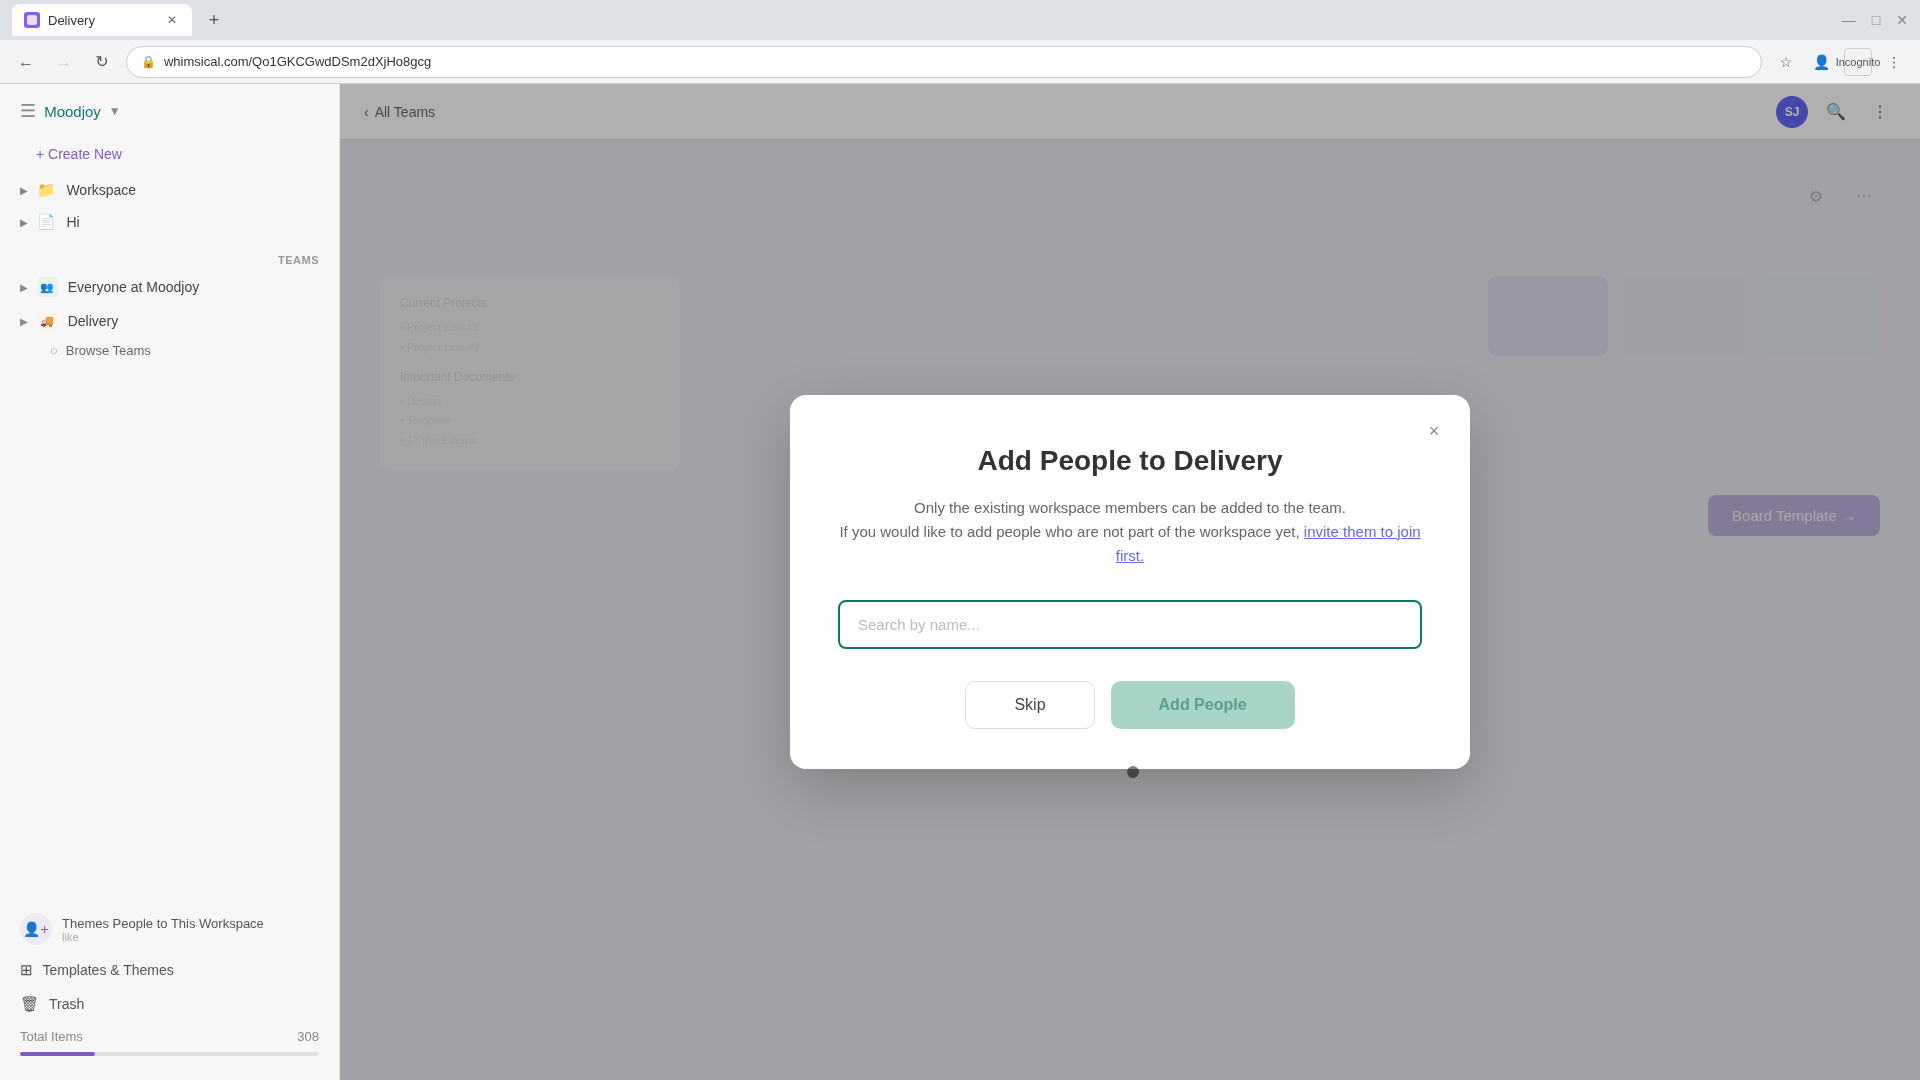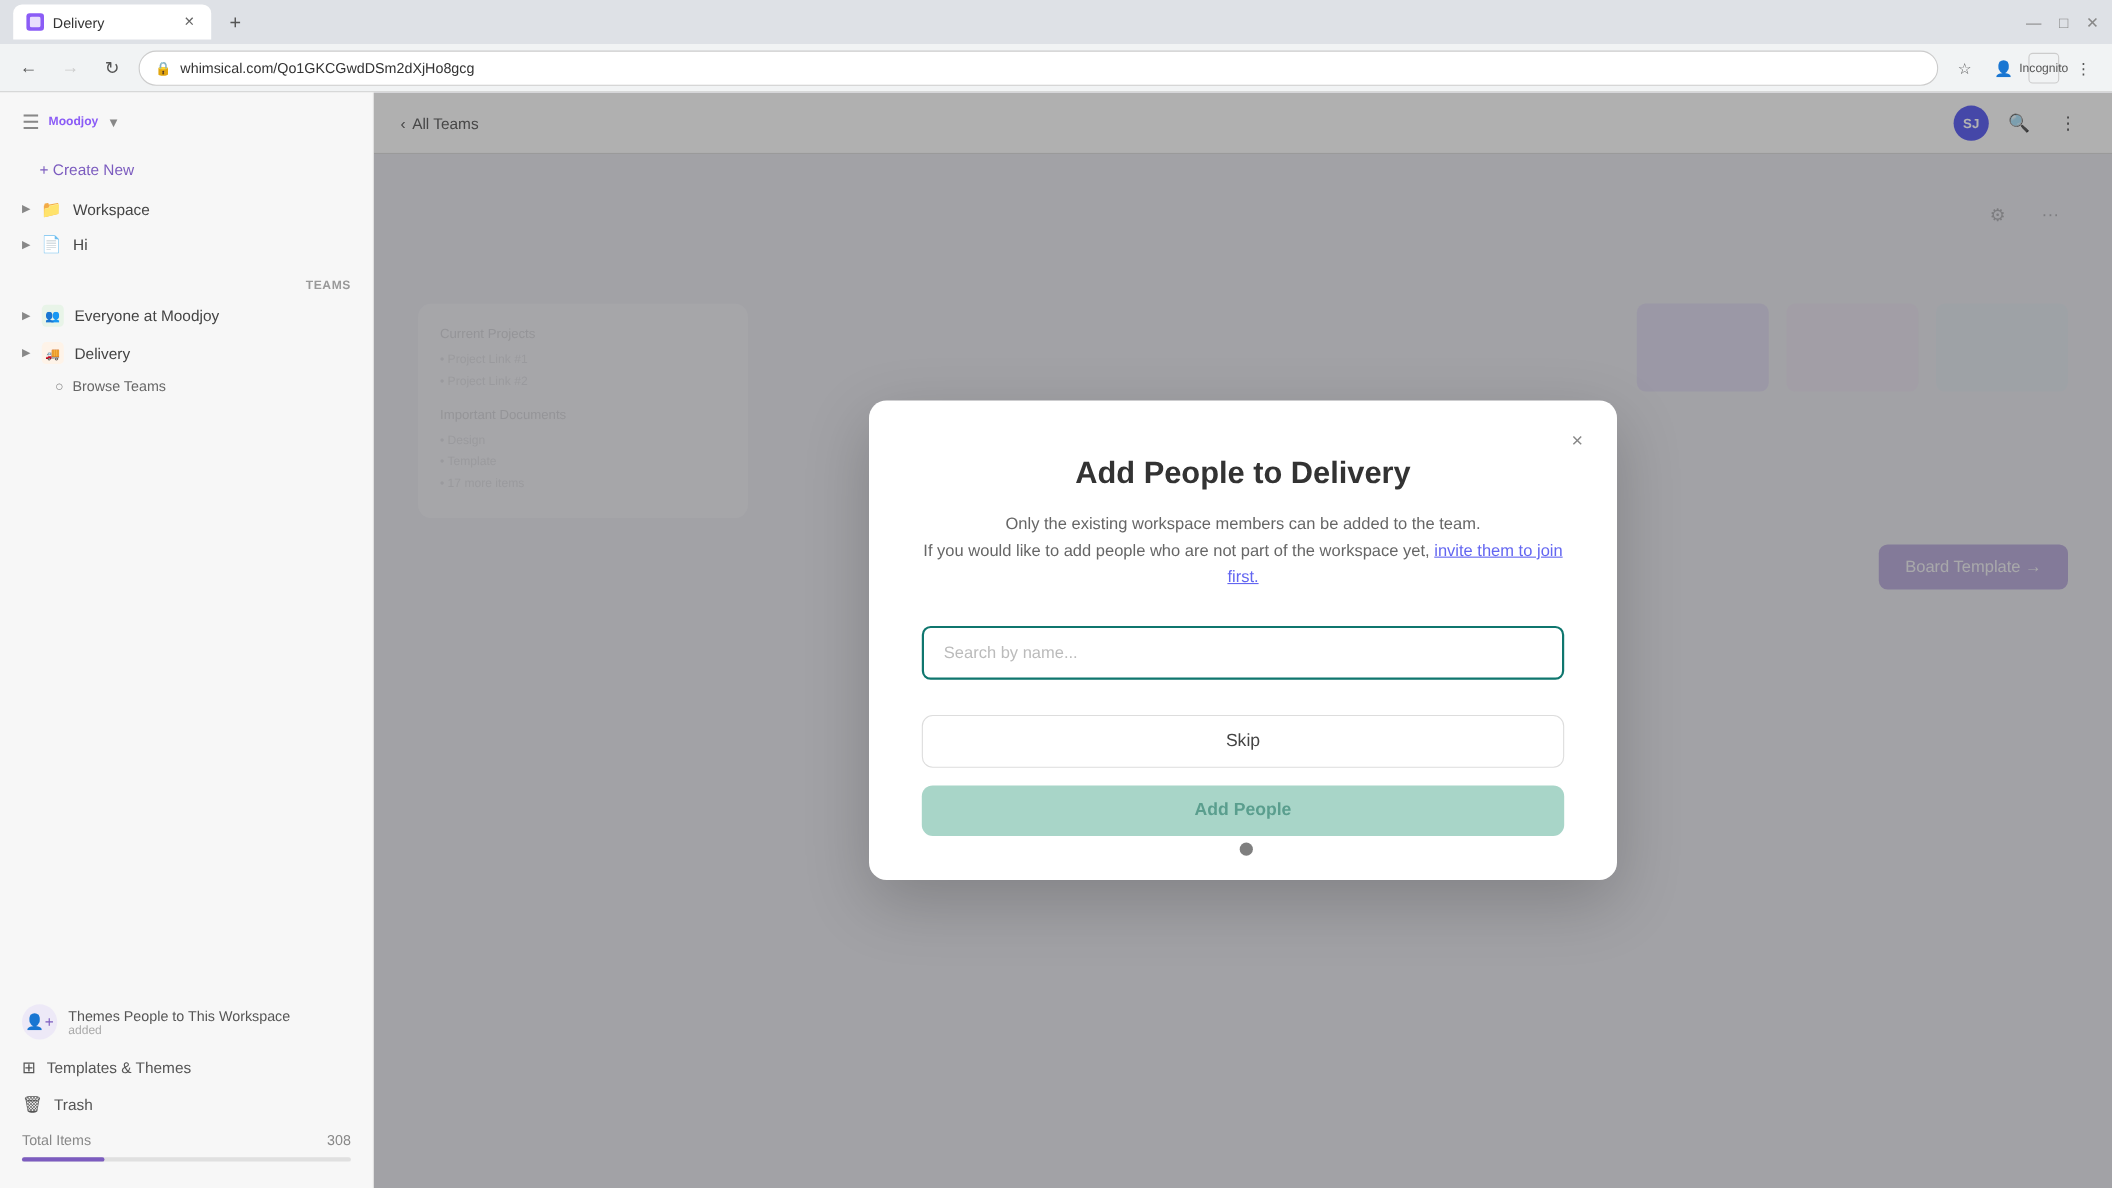--- a/index.html
+++ b/index.html
@@ -69,21 +69,21 @@
 
     
     .modal { background: #fff; border-radius: 16px; width: 680px; padding: 48px 48px 40px; position: relative; box-shadow: 0 20px 60px rgba(0,0,0,0.2); }
     .modal-close { position: absolute; top: 20px; right: 20px; width: 32px; height: 32px; display: flex; align-items: center; justify-content: center; color: #888; font-size: 18px; cursor: pointer; border-radius: 6px; }
     .modal-title { font-size: 28px; color: #333; text-align: center; margin-bottom: 16px; line-height: 1.3; }
     .modal-title strong { font-weight: 700; }
     .modal-desc { font-size: 15px; color: #666; text-align: center; line-height: 1.6; margin-bottom: 32px; }
     .modal-desc a { color: #6366f1; text-decoration: underline; cursor: pointer; }
     .search-input { width: 100%; border: 2px solid #0f766e; border-radius: 8px; padding: 14px 18px; font-size: 15px; color: #999; outline: none; margin-bottom: 32px; }
     .search-input::placeholder { color: #bbb; }
-    .modal-actions { display: flex; gap: 16px; justify-content: center; flex-direction: column; }
+    .modal-actions { display: flex; gap: 16px; justify-content: center; }
     .skip-btn { padding: 14px 48px; border: 1.5px solid #ddd; border-radius: 10px; background: #fff; font-size: 16px; color: #444; cursor: pointer; font-weight: 500; }
     .add-people-btn { padding: 14px 48px; border-radius: 10px; background: #a8d5c8; border: none; font-size: 16px; color: #5a9e8e; cursor: pointer; font-weight: 600; }
 
     
     .cursor-dot { position: absolute; width: 12px; height: 12px; background: rgba(0,0,0,0.5); border-radius: 50%; pointer-events: none; z-index: 9999; left: 793px; top: 688px; transform: translate(-50%, -50%); }
   </style>
 </head>
 <body>
 
 <div>
@@ -121,21 +121,21 @@
       <div class="toolbar-icon-btn">⋮</div>
     </div>
   </div>
 </div>
 
 <div class="app-layout">
 
   <div class="sidebar">
     <div class="sidebar-header">
       <span class="sidebar-menu-icon">☰</span>
-      <span style="font-size:11px; font-weight:700; color:#8b5cf6;">Moodjoy</span>
+      <span style="font-size:15px; font-weight:400; color:#0f766e;">Moodjoy</span>
       <span style="color:#888; font-size:12px;">▼</span>
     </div>
 
     <div class="create-new-btn">
       <span>+ Create New</span>
     </div>
 
     <div class="sidebar-section">
       <div class="sidebar-item">
         <span style="font-size:10px; color:#888;">▶</span>
@@ -167,21 +167,21 @@
         <span style="font-size:13px; color:#888;">○</span>
         <span>Browse Teams</span>
       </div>
     </div>
 
     <div style="margin-top: auto;">
       <div class="invite-item">
         <div class="invite-icon">👤+</div>
         <div>
           <div style="font-size:13px; font-weight:500; color:#555;">Themes People to This Workspace</div>
-          <div style="font-size:11px; color:#aaa;">added</div>
+          <div style="font-size:11px; color:#aaa;">like</div>
         </div>
       </div>
 
       <div class="sidebar-footer-item">
         <span style="font-size:15px;">⊞</span>
         <span>Templates &amp; Themes</span>
       </div>
       <div class="sidebar-footer-item">
         <span style="font-size:15px;">🗑</span>
         <span>Trash</span>

